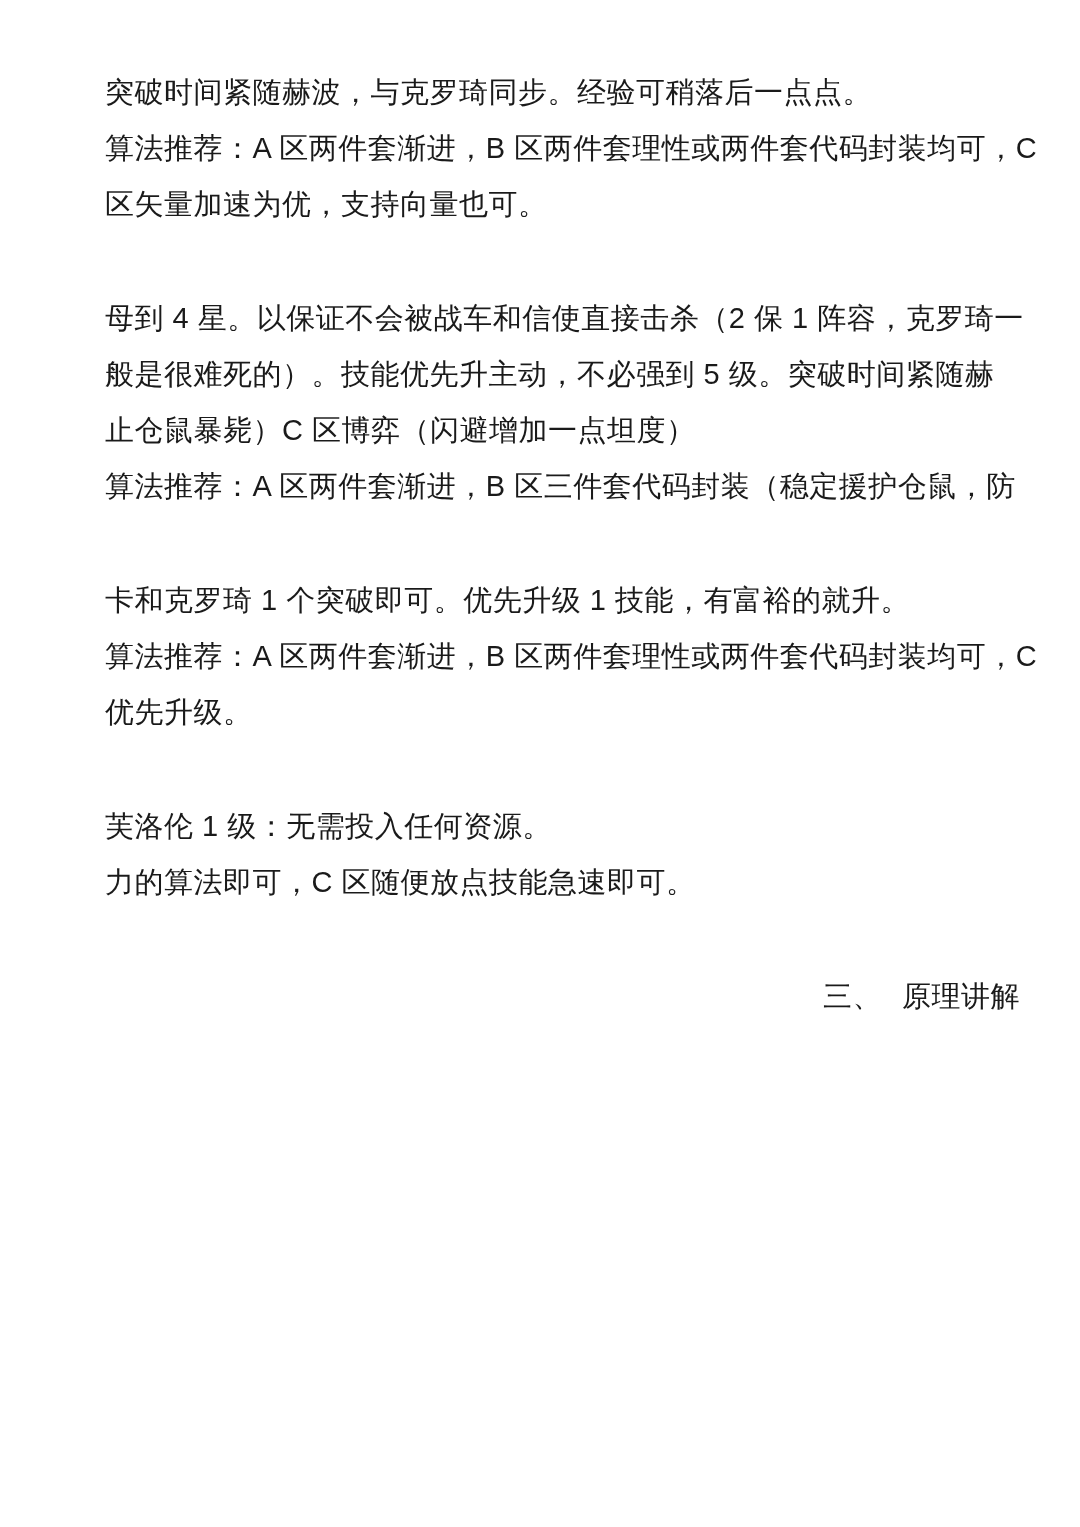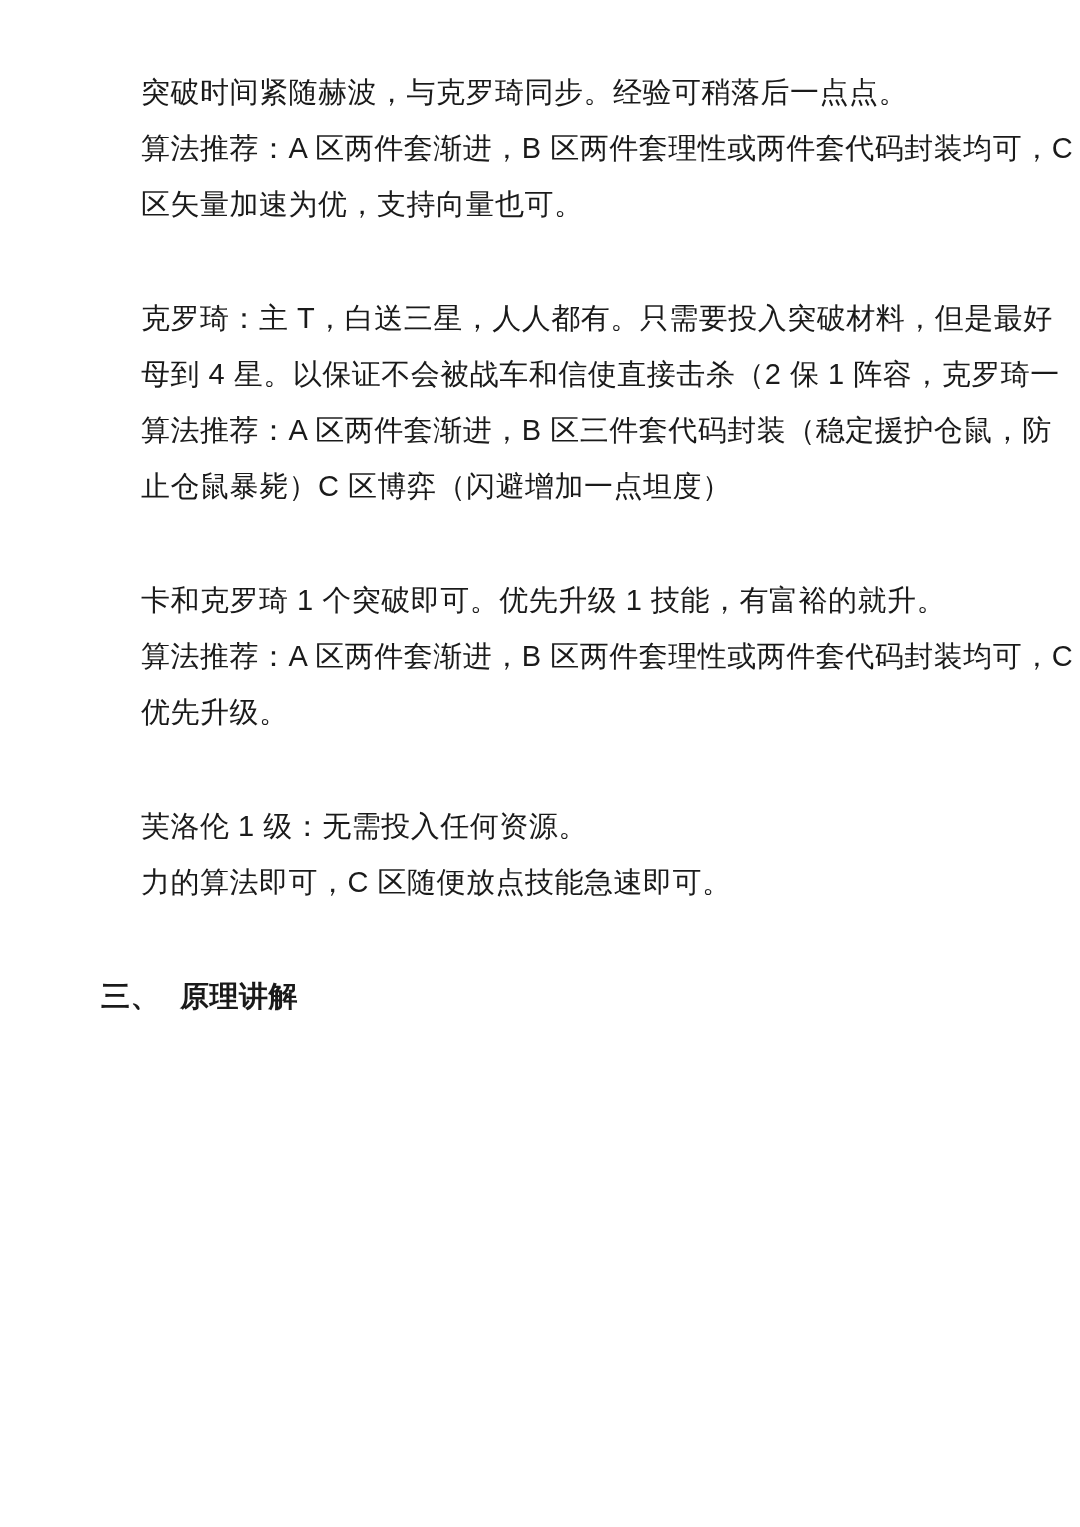--- a/index.html
+++ b/index.html
@@ -6,65 +6,66 @@
     margin: 0;
     padding: 0;
     background: #ffffff;
   }
   .page {
     position: relative;
     box-sizing: border-box;
     width: 1080px;
     height: 1527px;
     background: #ffffff;
-    padding: 64px 60px 0 101px;
+    padding: 64px 60px 0 65px;
     font-family: "Liberation Sans", sans-serif;
     font-size: 29px;
     line-height: 56px;
     color: #1a1a1a;
     overflow: hidden;
   }
   .para {
     margin: 0 0 0 40px;
     width: 912px;
   }
   .para .line {
     white-space: nowrap;
     letter-spacing: 0.5px;
   }
   .gap {
     margin-top: 58px;
   }
   .heading {
     margin: 58px 0 0 0;
     font-size: 29px;
-    font-weight: bold;
+    font-weight: normal;
     line-height: 56px;
     letter-spacing: 0.5px;
+    text-align: right;
   }
   .heading .heading-title {
     margin-left: 20px;
   }
 </style>
 </head>
 <body>
 
 <main class="page">
 
   <section class="para">
     <div class="line">突破时间紧随赫波，与克罗琦同步。经验可稍落后一点点。</div>
     <div class="line">算法推荐：A 区两件套渐进，B 区两件套理性或两件套代码封装均可，C</div>
     <div class="line">区矢量加速为优，支持向量也可。</div>
   </section>
 
   <section class="para gap">
-    <div class="line">克罗琦：主 T，白送三星，人人都有。只需要投入突破材料，但是最好</div>
     <div class="line">母到 4 星。以保证不会被战车和信使直接击杀（2 保 1 阵容，克罗琦一</div>
+    <div class="line">般是很难死的）。技能优先升主动，不必强到 5 级。突破时间紧随赫</div>
+    <div class="line">止仓鼠暴毙）C 区博弈（闪避增加一点坦度）</div>
     <div class="line">算法推荐：A 区两件套渐进，B 区三件套代码封装（稳定援护仓鼠，防</div>
-    <div class="line">止仓鼠暴毙）C 区博弈（闪避增加一点坦度）</div>
   </section>
 
   <section class="para gap">
     <div class="line">卡和克罗琦 1 个突破即可。优先升级 1 技能，有富裕的就升。</div>
     <div class="line">算法推荐：A 区两件套渐进，B 区两件套理性或两件套代码封装均可，C</div>
     <div class="line">优先升级。</div>
   </section>
 
   <section class="para gap">
     <div class="line">芙洛伦 1 级：无需投入任何资源。</div>

